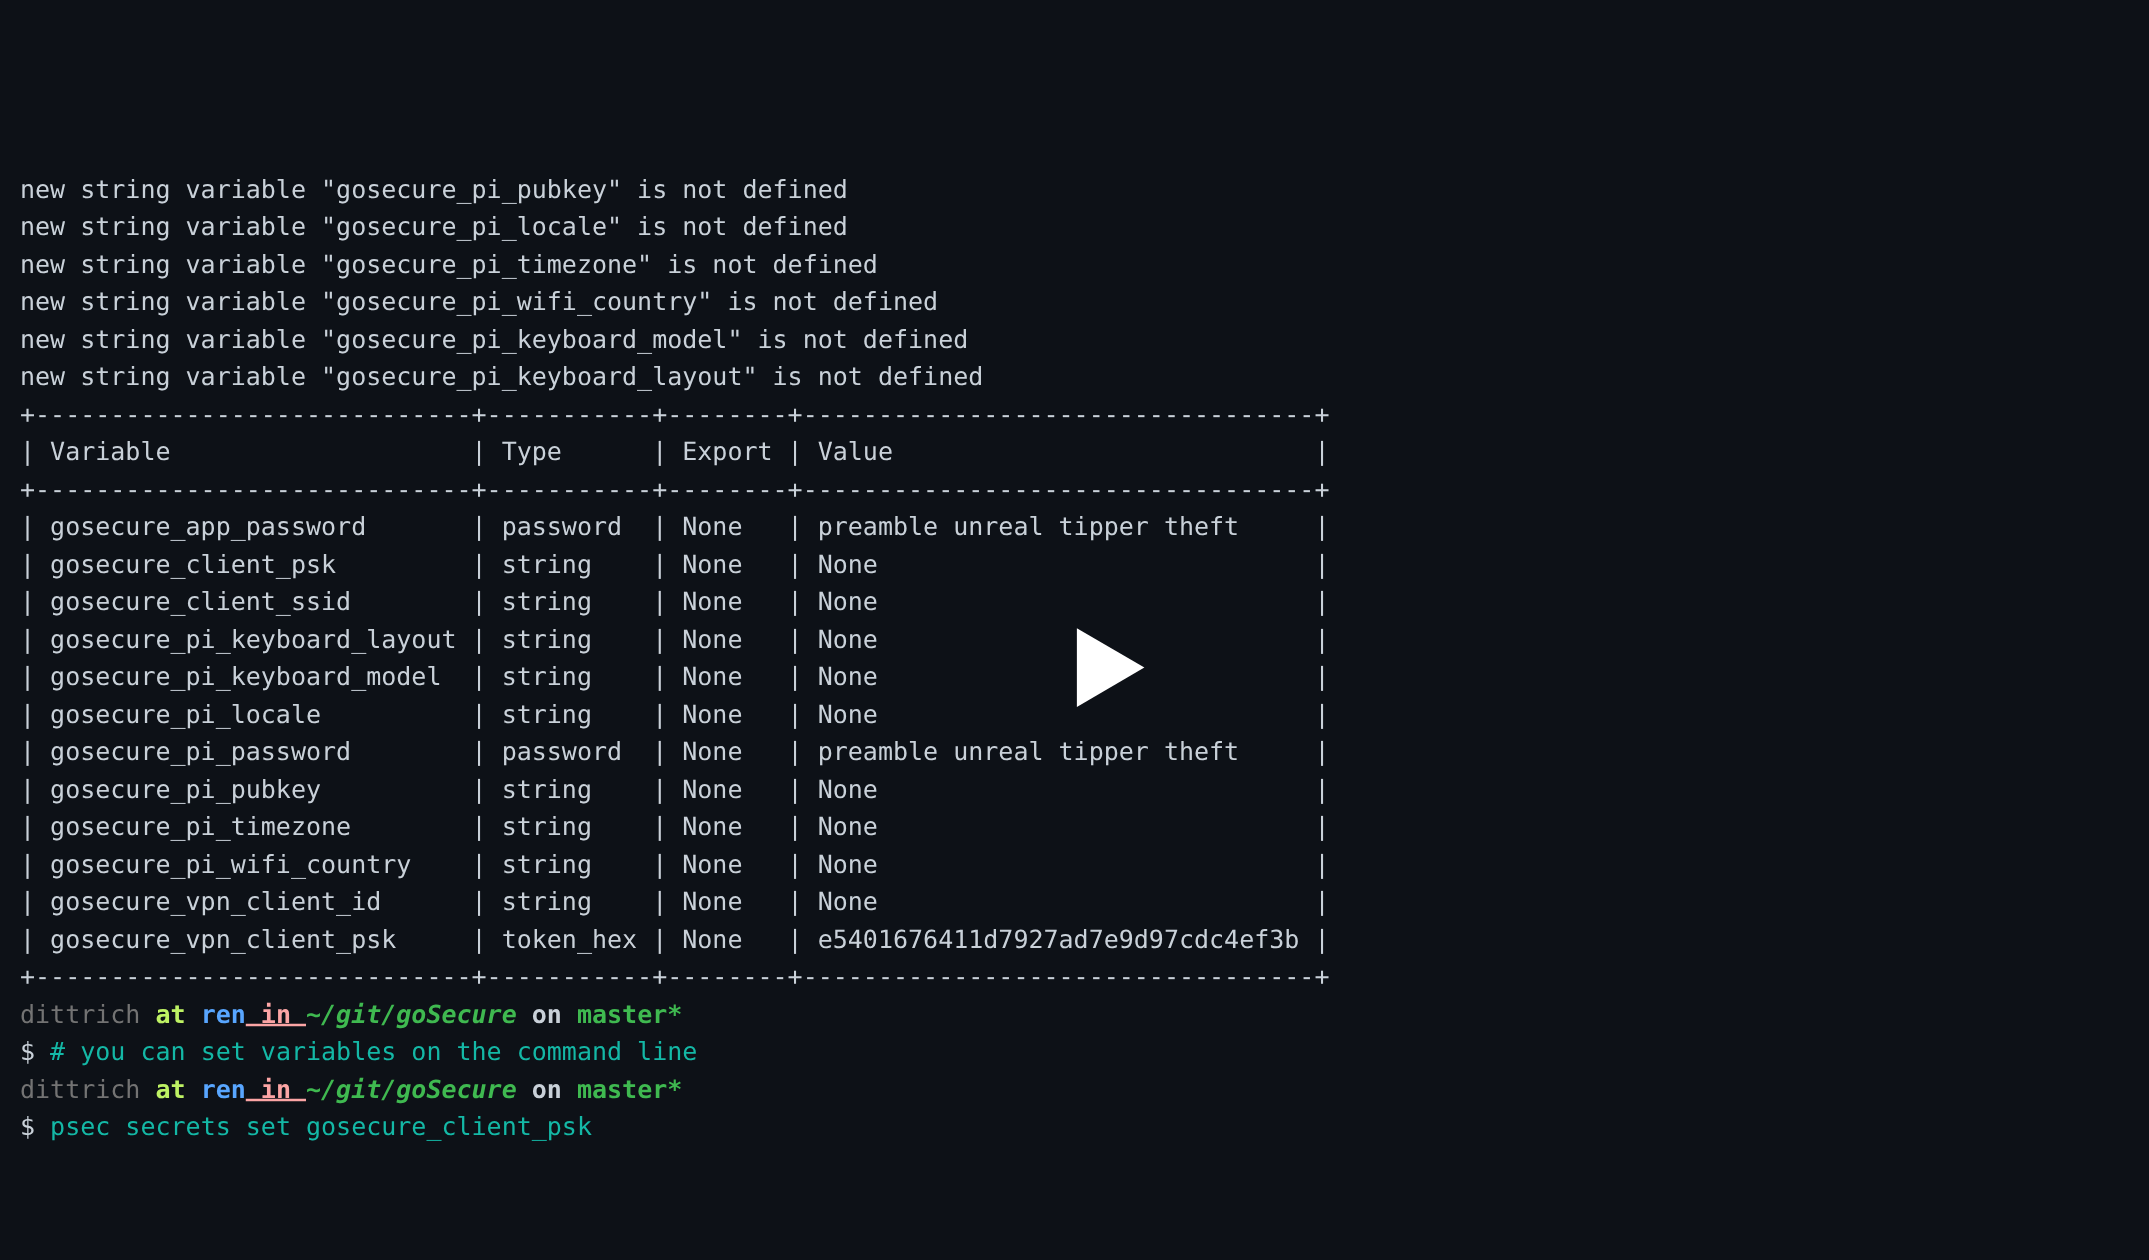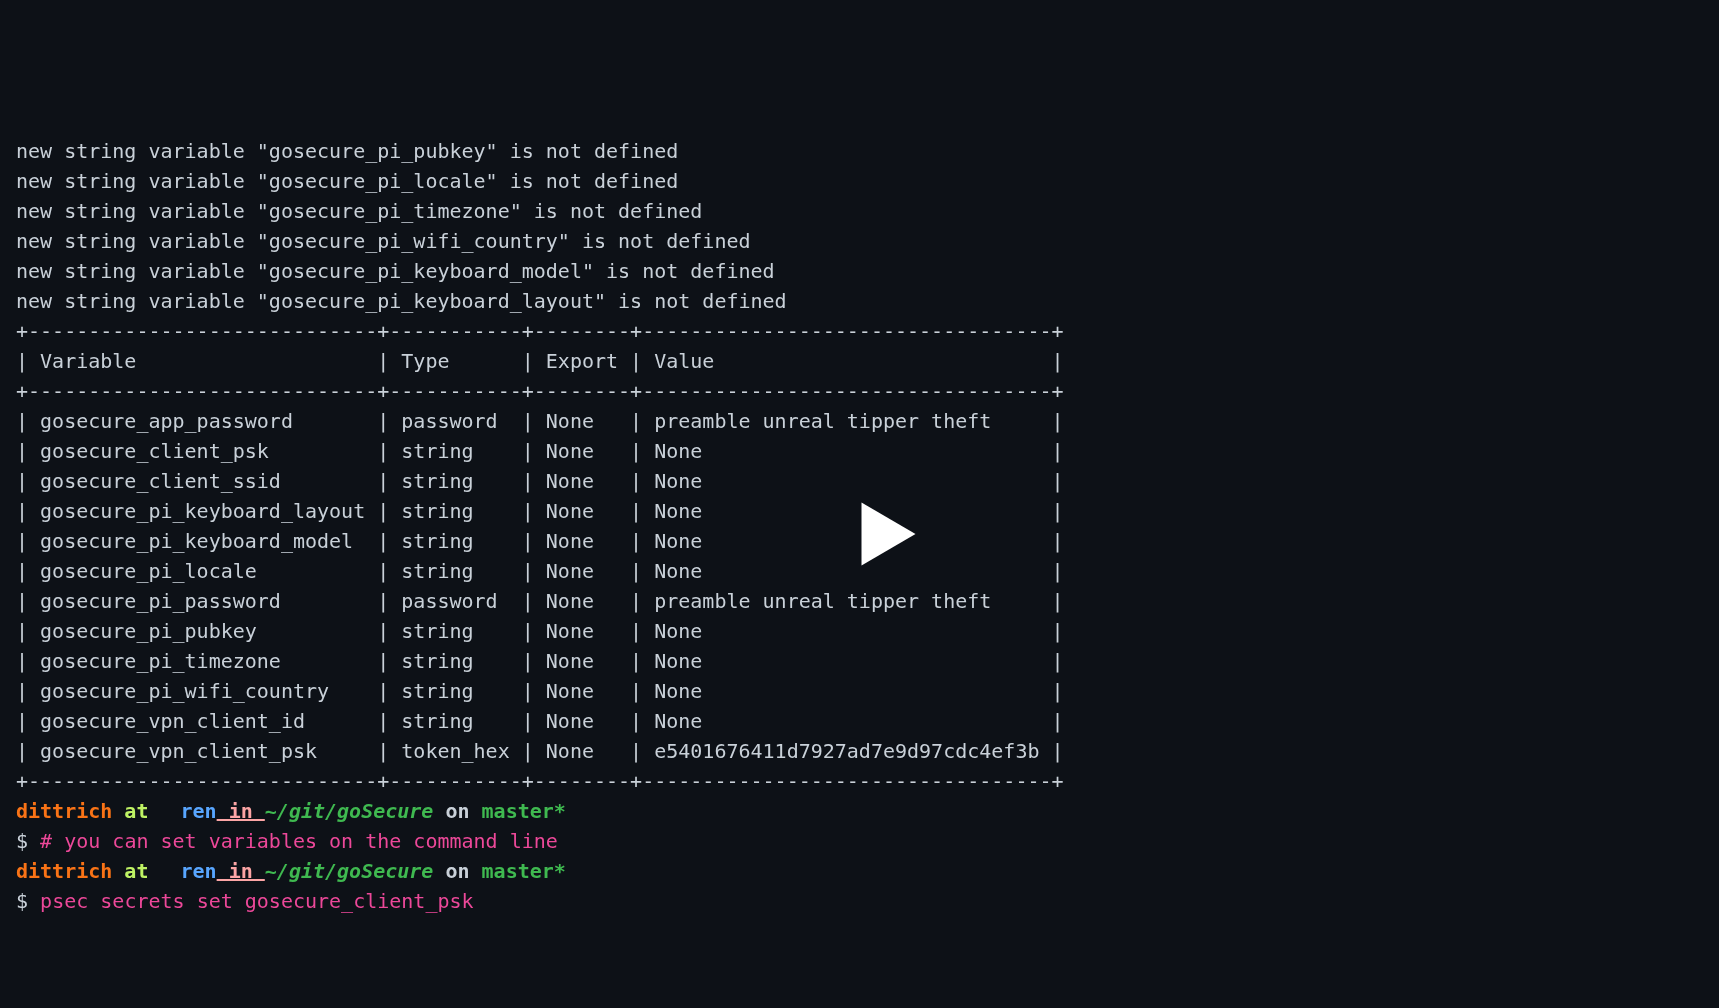--- a/index.html
+++ b/index.html
@@ -17,31 +17,30 @@
       white-space: pre;
       position: relative;
       width: 1719px;
       height: 1008px;
       overflow: hidden;
     }
     .terminal-output {
       color: #c9d1d9;
     }
     .prompt-user {
-      color: #f97316;
-      font-weight: bold;
+      color: #737373;
+      font-weight: normal;
     }
     .prompt-at {
       color: #bef264;
       font-weight: bold;
     }
     .prompt-host {
       color: #58a6ff;
       font-weight: bold;
-      margin-left: 20px;
     }
     .prompt-in {
       color: #fca5a5;
       font-weight: bold;
       text-decoration: underline;
     }
     .prompt-path {
       color: #3fb950;
       font-weight: bold;
       font-style: italic;
@@ -52,21 +51,21 @@
       text-align: right;
     }
     .prompt-branch {
       color: #3fb950;
       font-weight: bold;
     }
     .prompt-dollar {
       color: #c9d1d9;
     }
     .command {
-      color: #ec4899;
+      color: #14b8a6;
     }
     .play-button {
       position: absolute;
       top: 50%;
       left: 50%;
       transform: translate(-50%, -50%);
       width: 90px;
       height: 90px;
       cursor: pointer;
       z-index: 100;

